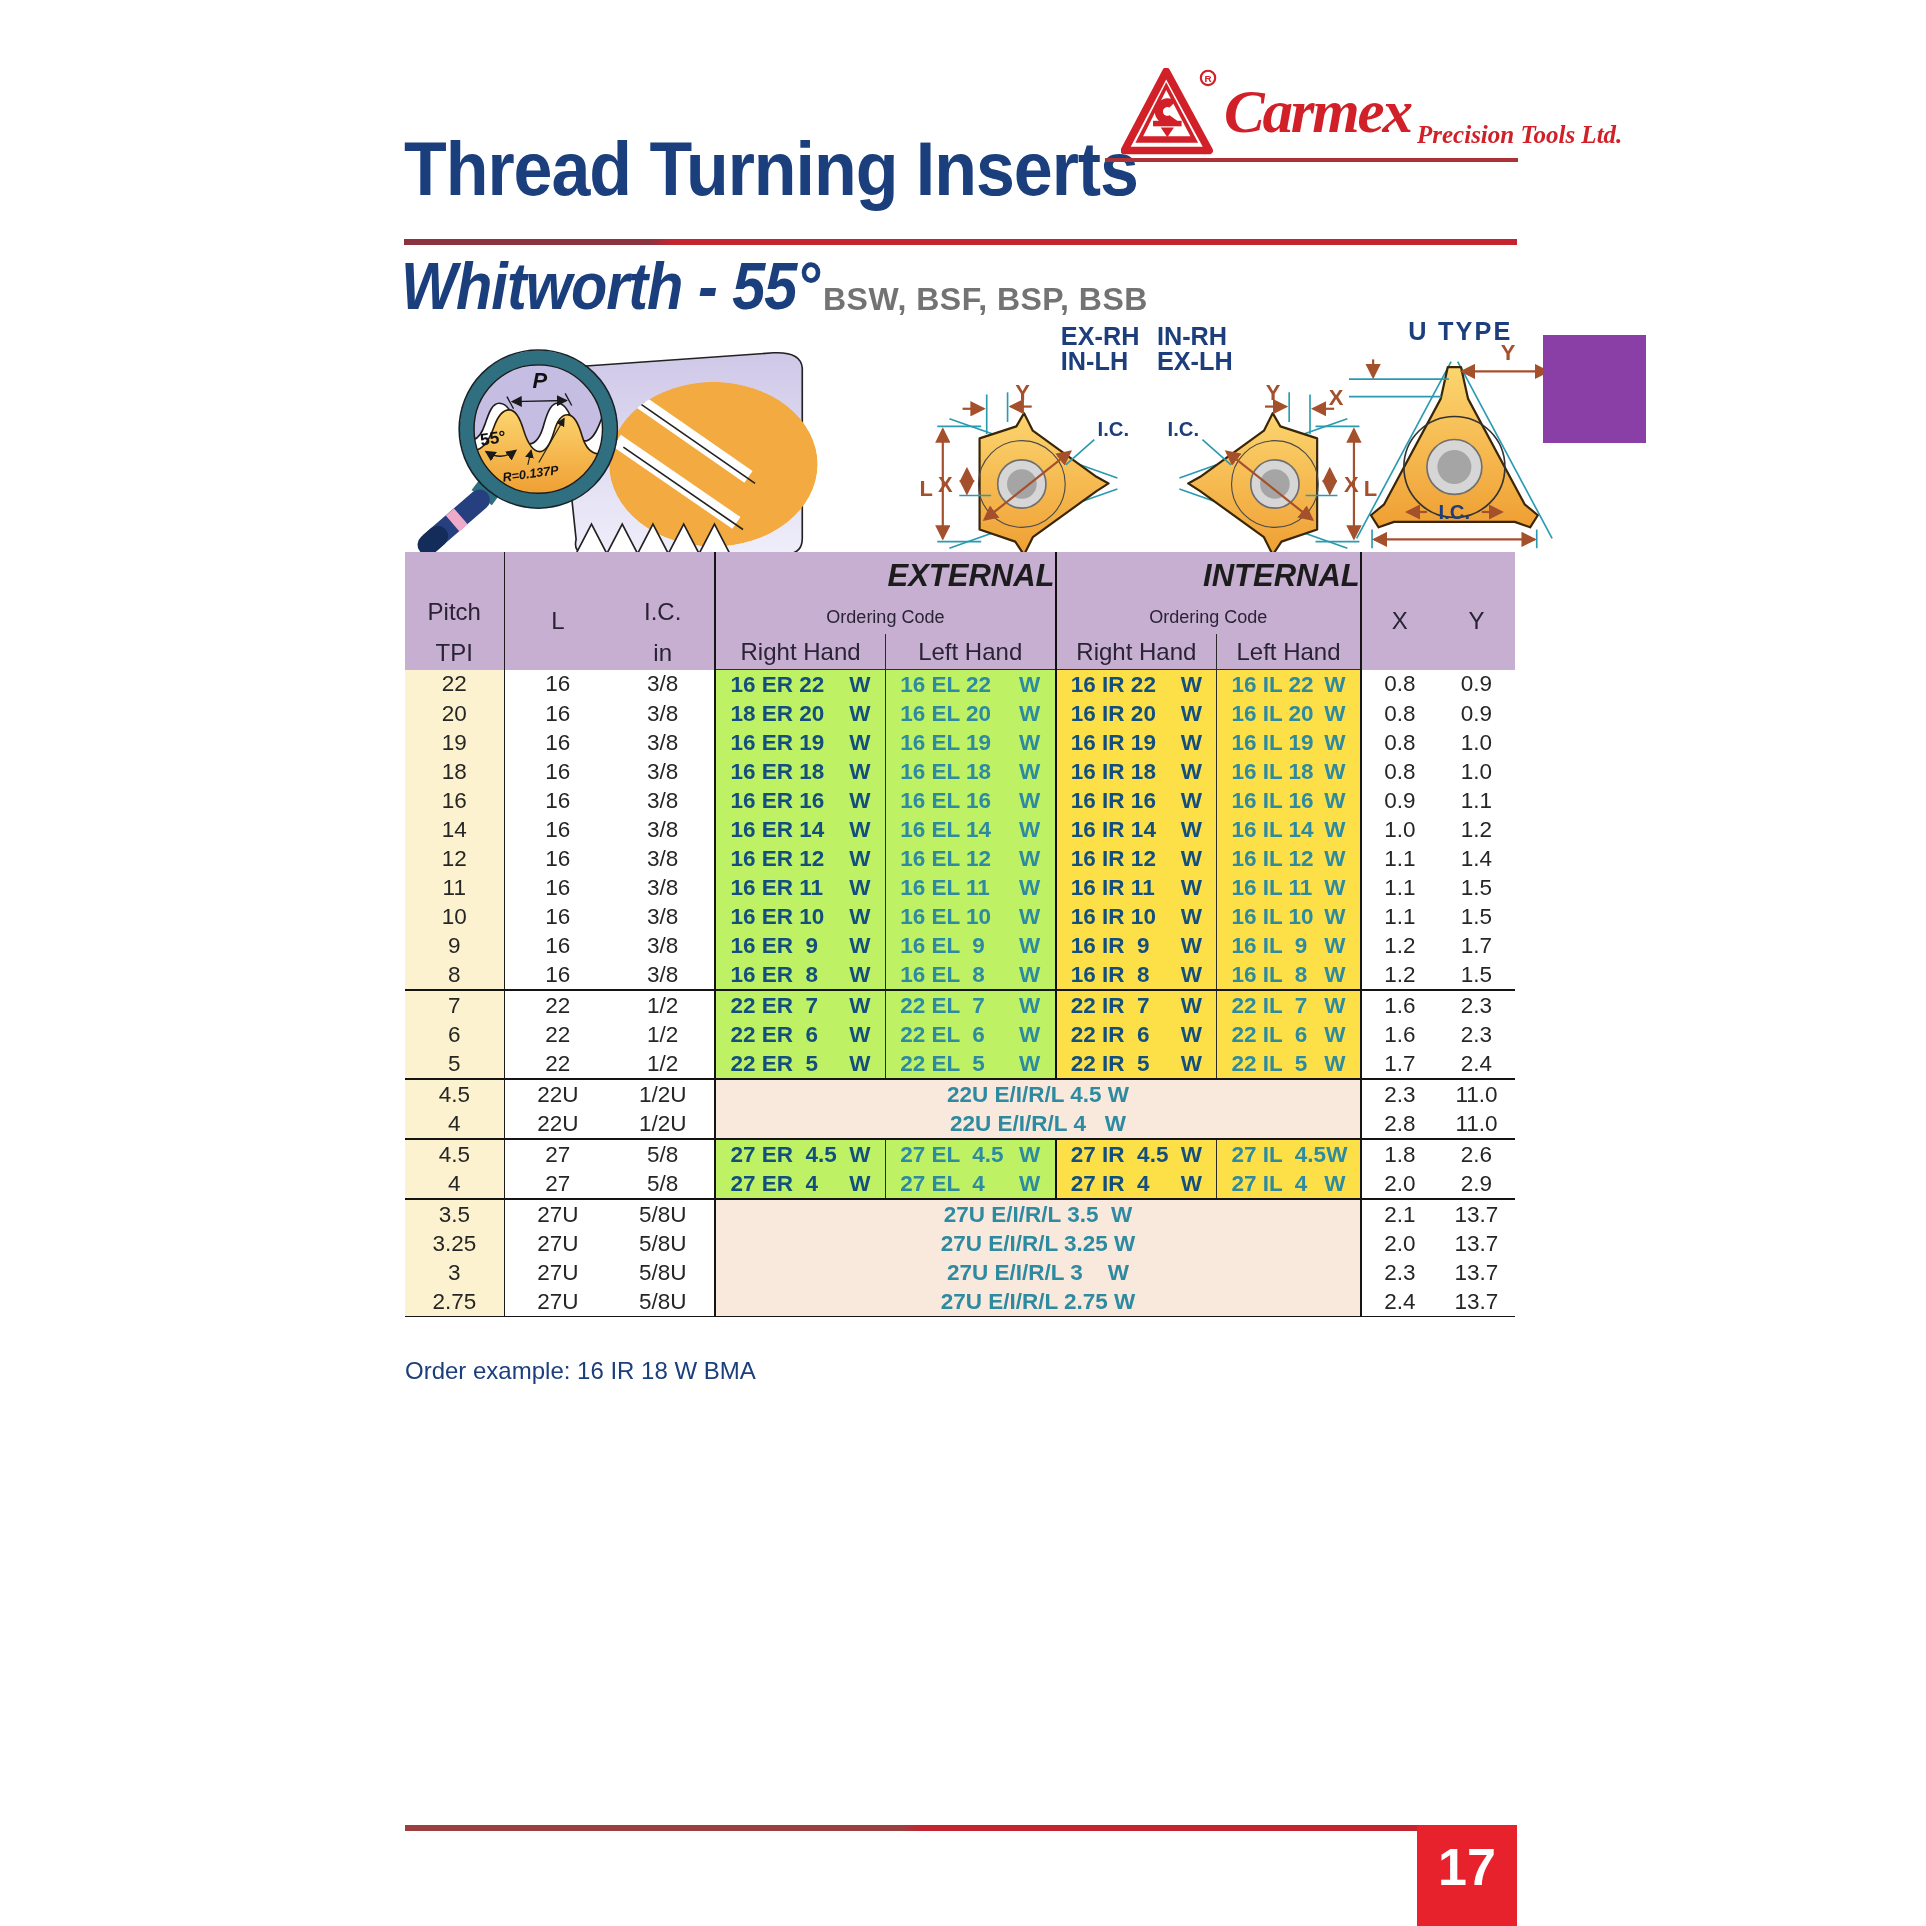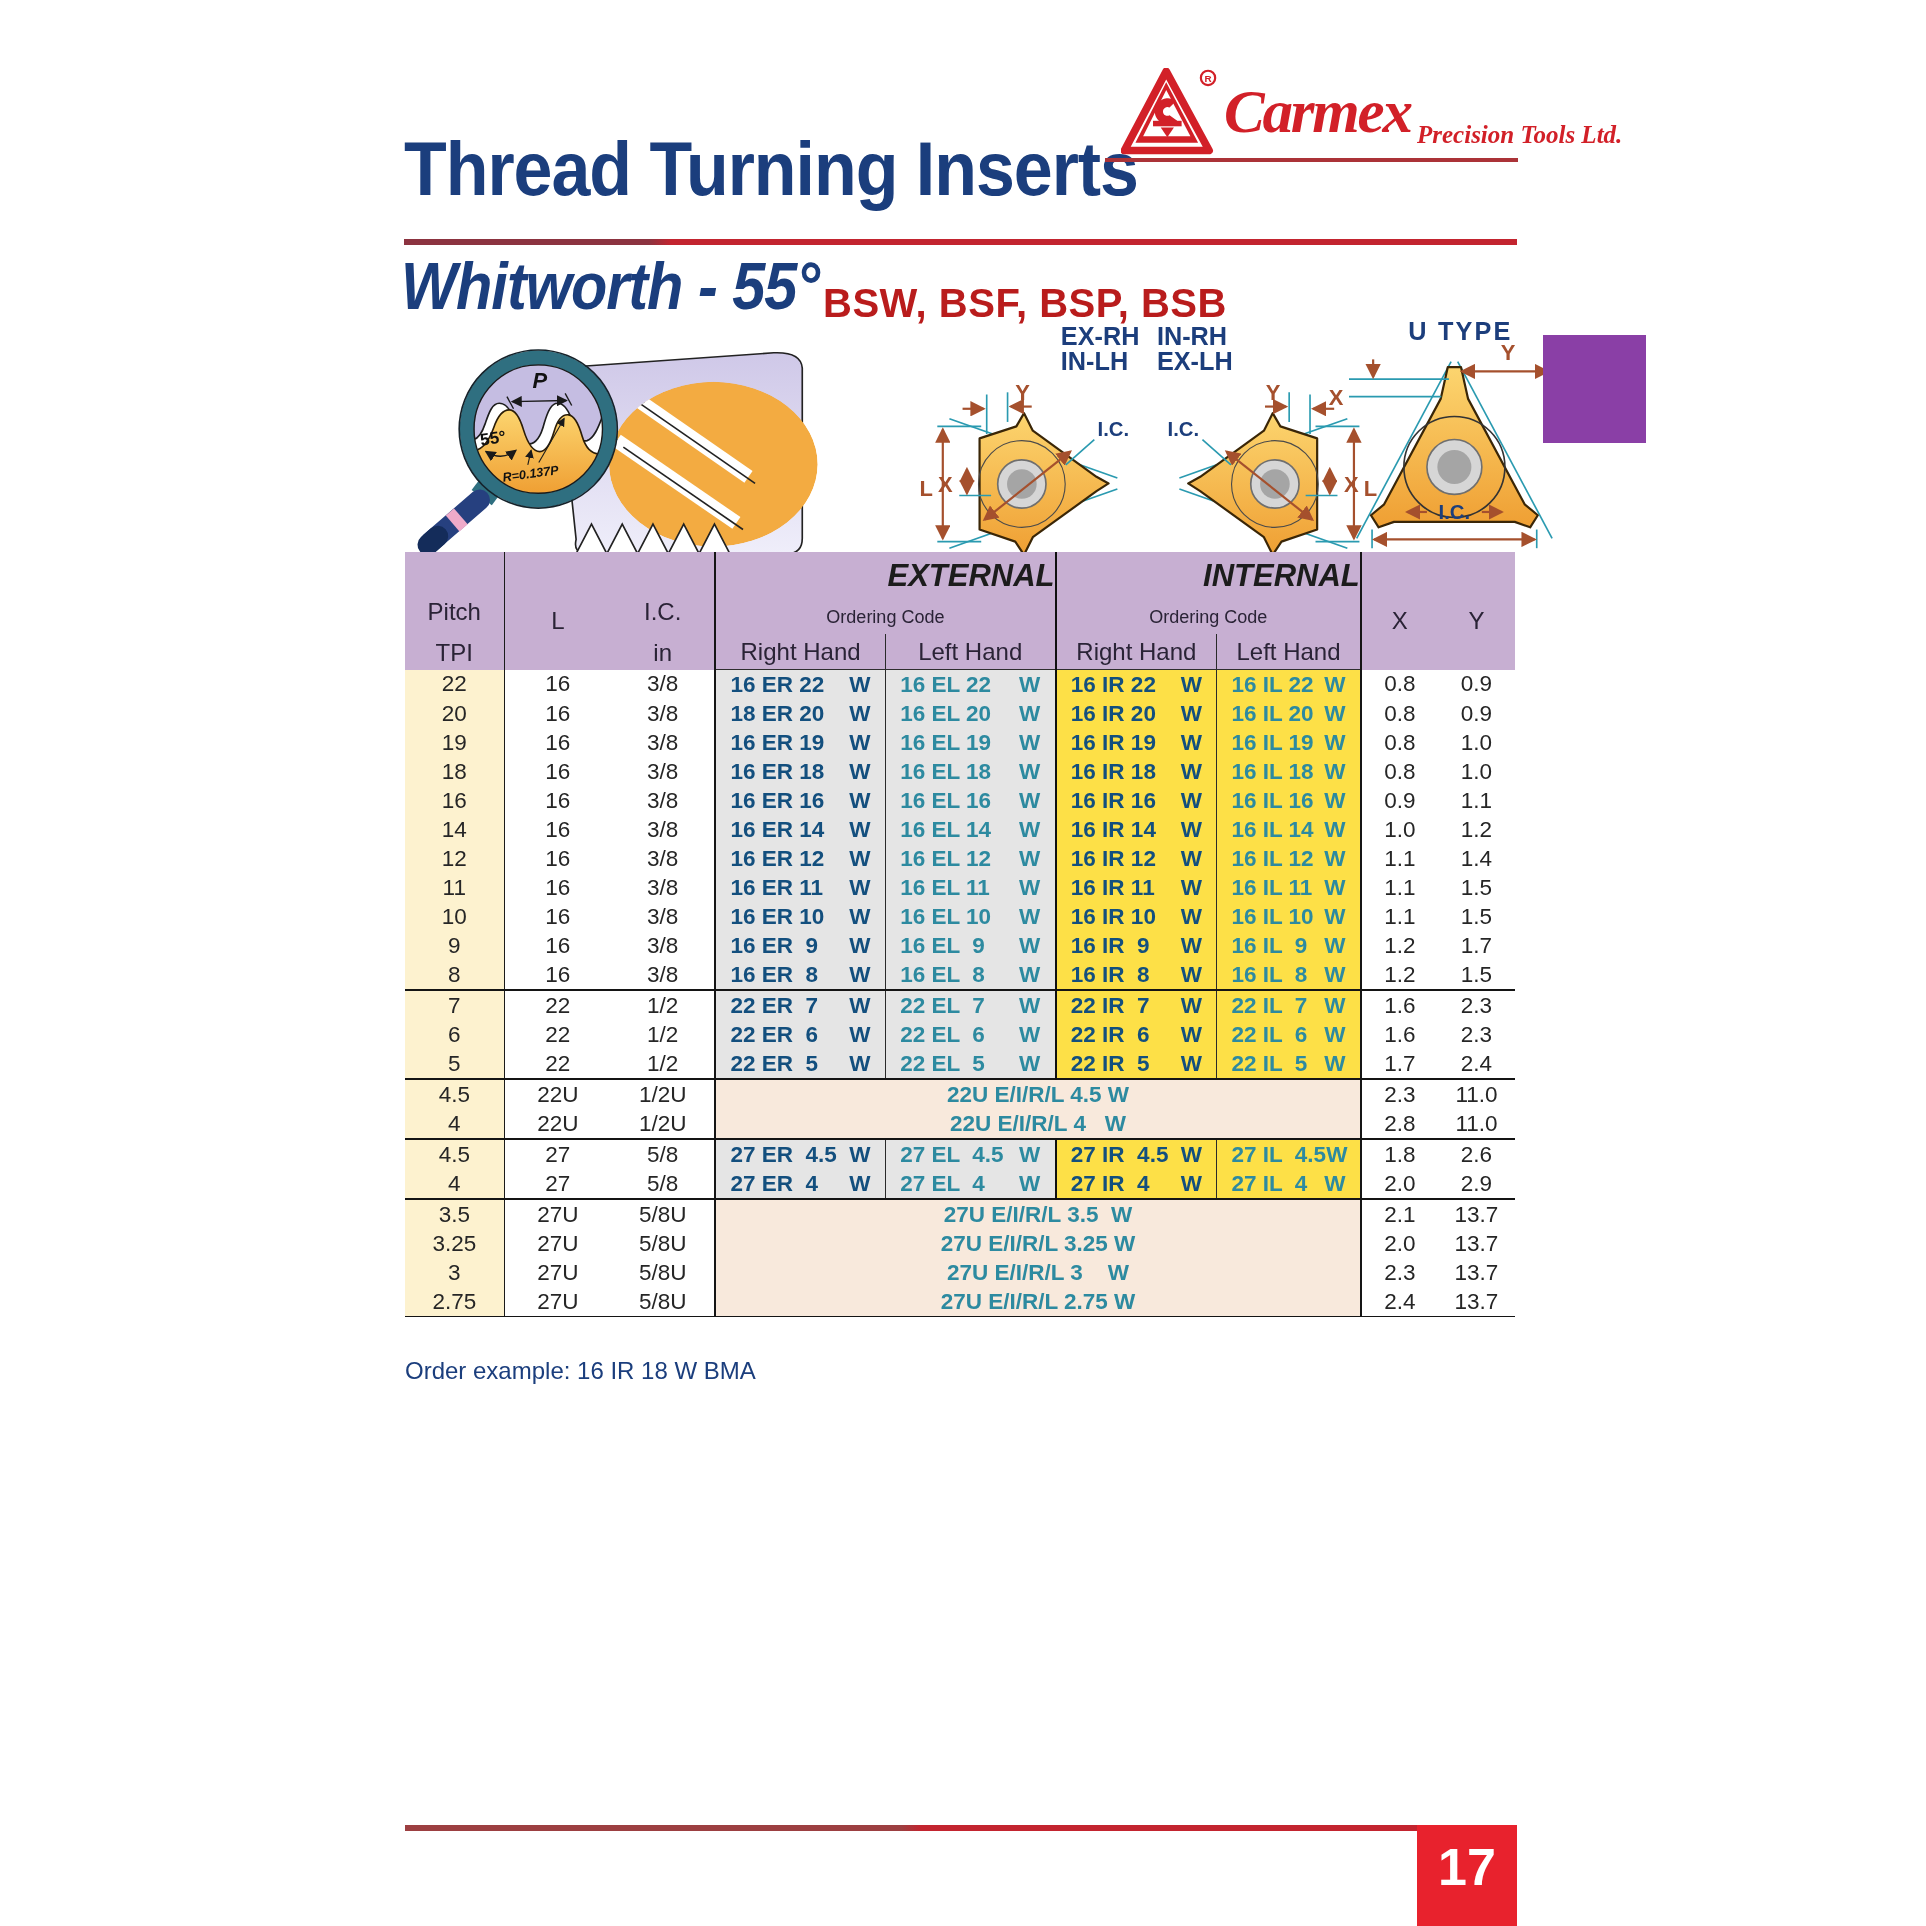--- a/index.html
+++ b/index.html
@@ -15,22 +15,22 @@
   .logo{position:absolute;left:1121px;top:65px;height:96px;}
   .logo-icon{position:absolute;left:0;top:3.3px;}
   .logo-name{position:absolute;left:103px;top:12px;font-family:"Liberation Serif",serif;
     font-style:italic;font-weight:bold;font-size:61px;color:#d22028;letter-spacing:-2.2px;}
   .logo-sub{position:absolute;left:296px;top:56px;font-family:"Liberation Serif",serif;
     font-style:italic;font-weight:bold;font-size:25px;color:#d22028;white-space:nowrap;}
   .logo-rule{position:absolute;left:1105px;top:158px;width:413px;height:3.8px;background:#ab3338;}
 
   .section-title{position:absolute;left:401px;top:248px;font-size:66px;font-weight:bold;
     font-style:italic;color:#1b3e7d;letter-spacing:-1.1px;transform:scaleX(.9);transform-origin:left;white-space:nowrap;}
-  .section-codes{position:absolute;left:823px;top:281px;font-size:40px;font-weight:bold;
-    color:#b91c1c;letter-spacing:0.5px;white-space:nowrap;}
+  .section-codes{position:absolute;left:823px;top:281px;font-size:32px;font-weight:bold;
+    color:#737373;letter-spacing:0.5px;white-space:nowrap;}
 
   
   .diagram{position:absolute;left:384px;top:302px;}
   .purple-box{position:absolute;left:1543px;top:335px;width:103px;height:108px;background:#8a3fa6;}
 
   
   table.spec{position:absolute;left:405px;top:552px;width:1110px;border-collapse:collapse;
     table-layout:fixed;}
   table.spec th,table.spec td{padding:0;margin:0;}
   thead th{background:#c7afd2;font-weight:400;color:#2a2336;vertical-align:middle;text-align:center;}
@@ -45,21 +45,21 @@
   .bl4{border-left:2.2px solid #151515;}
   .bl5{border-left:2.7px solid #101010;}
   .bl2{border-left:1.1px solid #2a2a2a;}
   thead tr:last-child th{border-bottom:1.1px solid #2e2e2e;}
 
   tbody td{height:29px;font-size:22.5px;text-align:center;color:#262626;background:#fff;}
   td.c-pitch{background:#fdf2cf;}
   td.c-code{font-weight:bold;}
   td.c-code .flex{display:flex;justify-content:space-between;align-items:center;
     height:100%;padding:0 14.3px;white-space:pre;}
-  td.ext{background:#e5e5e5;}
+  td.ext{background:#bef264;}
   td.int{background:#fde047;}
   td.rh{color:#134f7e;}
   td.lh{color:#2d8aa0;}
   td.c-merged{background:#f8e9dc;color:#2d8aa0;font-weight:bold;white-space:pre;
     border-left:2.2px solid #151515;border-right:2.2px solid #151515;}
   tr.sep td{border-top:2.2px solid #141414;}
   tbody tr:last-child td{border-bottom:1.6px solid #141414;}
 
   
   .order-example{position:absolute;left:405px;top:1333px;font-size:24px;color:#1b3e7d;}

